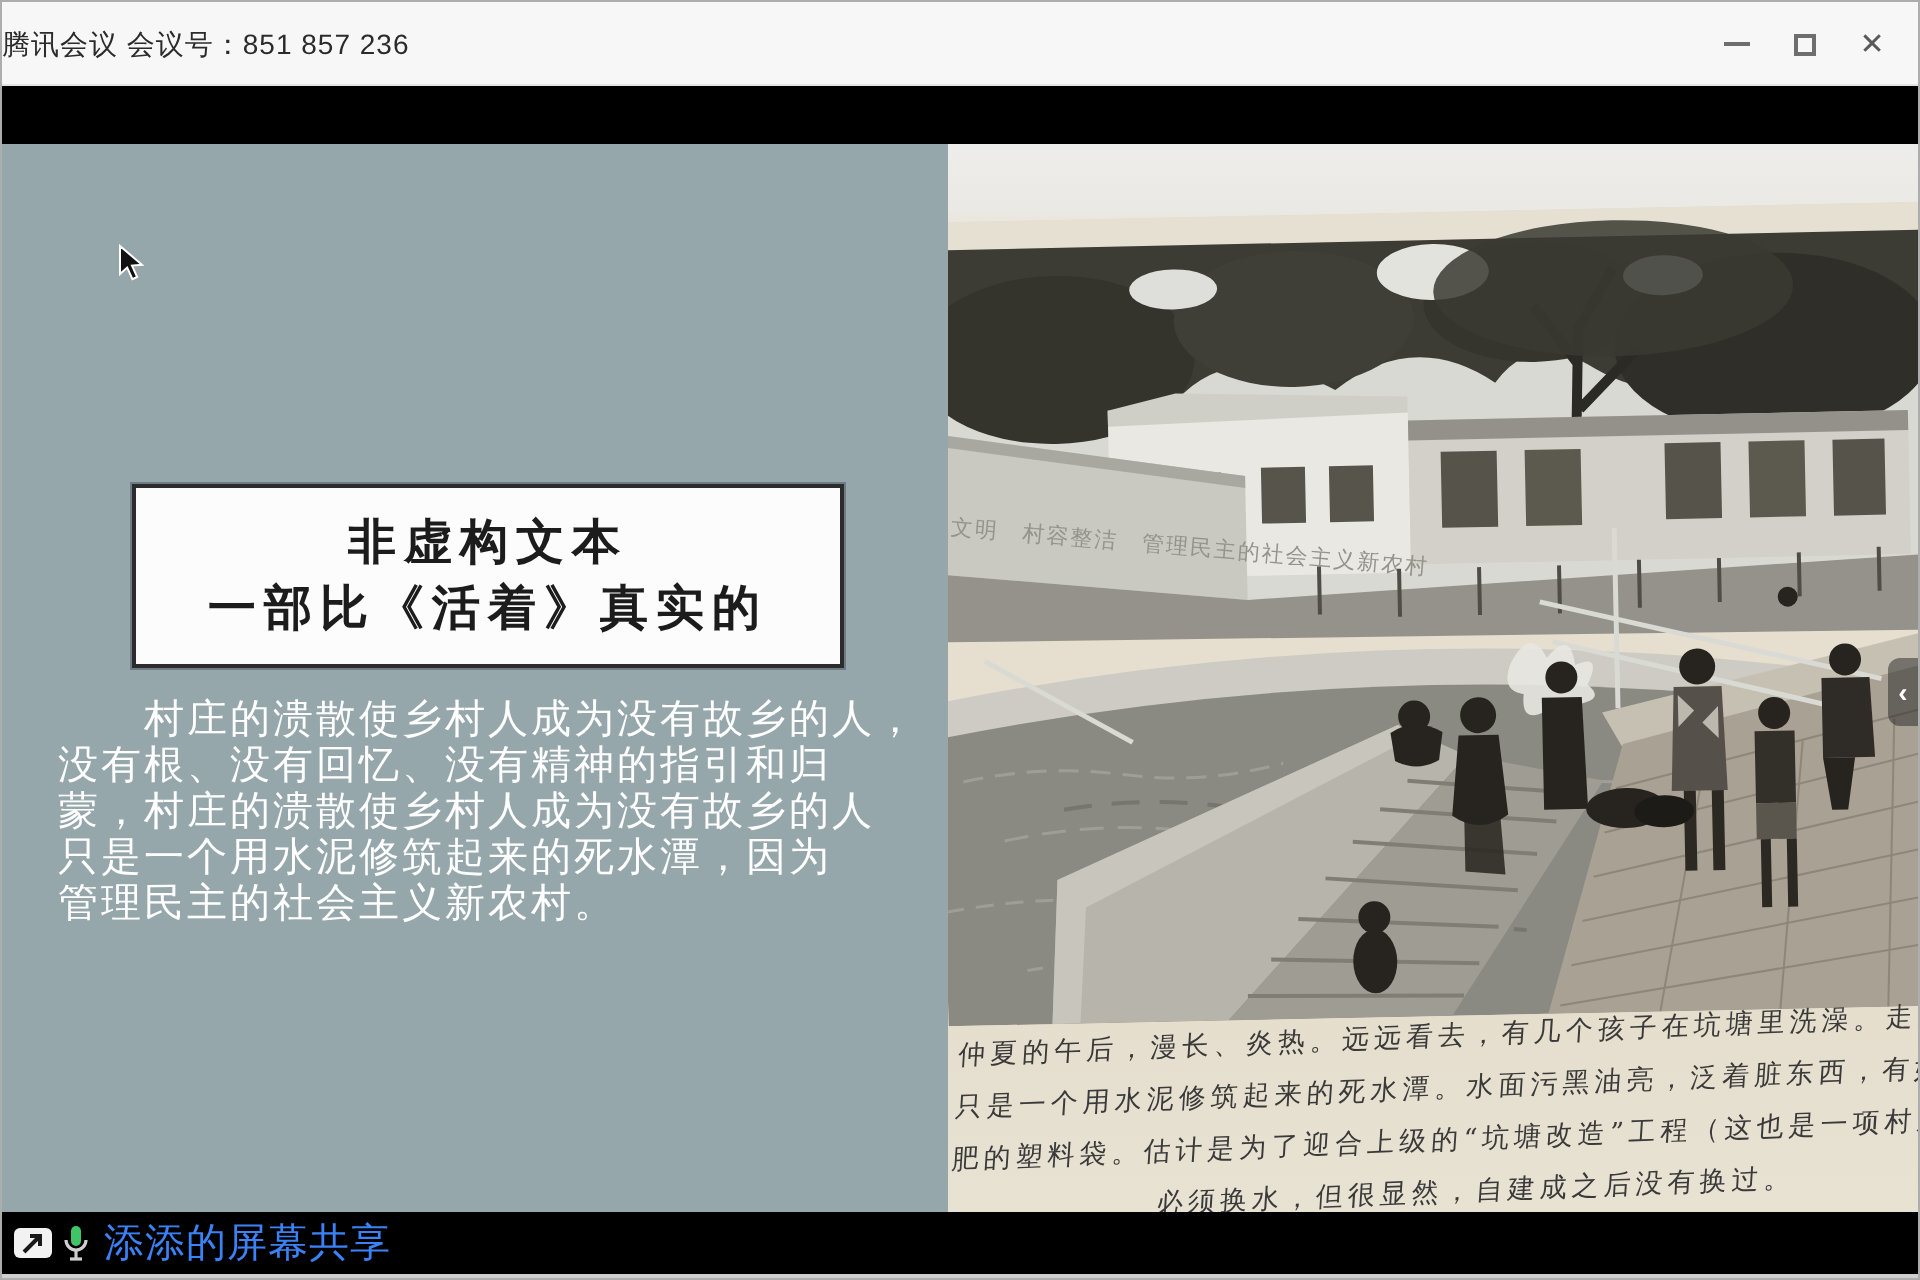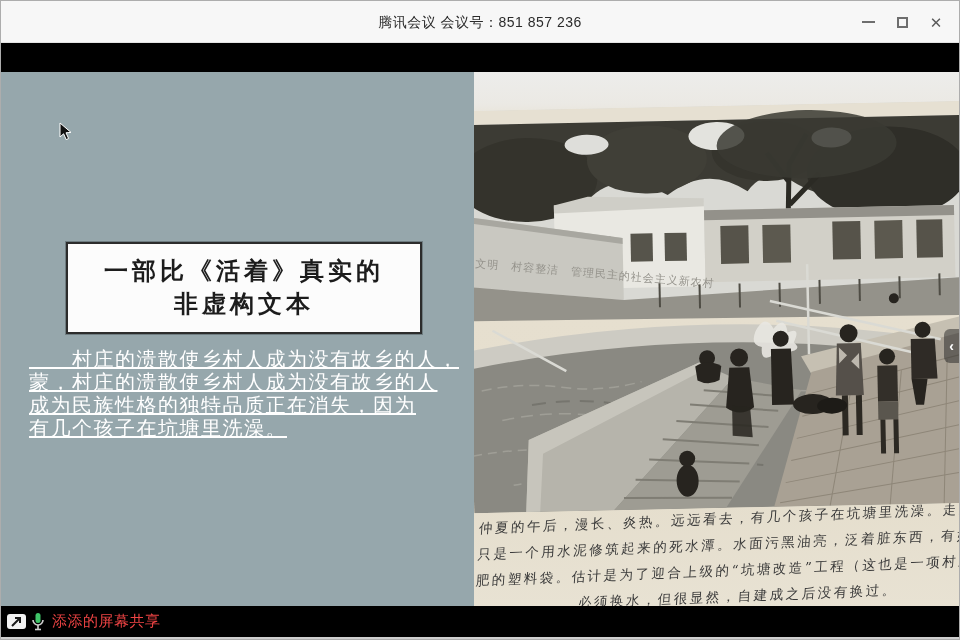--- a/index.html
+++ b/index.html
@@ -1,60 +1,60 @@
 <!DOCTYPE html>
 <html><head>
 <meta charset="utf-8">
 <style>
   html,body{margin:0;padding:0;background:#222;font-family:"Liberation Sans","DejaVu Sans",sans-serif;}
   .window{position:relative;width:960px;height:640px;background:#000;border:1px solid #adadad;box-sizing:border-box;overflow:hidden;}
 
   
   .titlebar{position:absolute;left:0;top:0;width:100%;height:42px;background:#f7f7f7;border-bottom:1px solid #e3e3e3;box-sizing:border-box;}
-  .titlebar-text{position:absolute;left:0;right:0;top:0;height:42px;line-height:42px;text-align:center;font-size:14px;color:#2b2b2b;letter-spacing:.5px;}
+  .titlebar-text{position:absolute;left:0;right:0;top:0;height:42px;line-height:42px;text-align:left;font-size:14px;color:#2b2b2b;letter-spacing:.5px;}
   .win-controls{position:absolute;right:6px;top:0;height:42px;display:flex;align-items:center;}
   .win-btn{width:34px;height:30px;display:flex;align-items:center;justify-content:center;color:#5a5a5a;font-size:14px;cursor:default;}
   .min-glyph{display:block;width:13px;height:2px;background:#6e6e6e;}
   .max-glyph{display:block;width:11px;height:11px;border:2px solid #6e6e6e;box-sizing:border-box;}
   .close-glyph{font-size:15px;color:#5a5a5a;line-height:1;}
 
   
   .strip-top{position:absolute;left:0;top:42px;width:100%;height:29px;background:#000;}
 
   
   .content{position:absolute;left:0;top:71px;width:100%;height:536px;overflow:hidden;}
   .slide-left{position:absolute;left:0;top:0;width:473px;height:536px;background:#96a7ac;}
 
   .title-box{position:absolute;left:65px;top:170px;width:356px;height:92px;background:#fcfcfc;border:2px solid #2c2c2c;box-shadow:0 0 0 1px #6f7d81;box-sizing:border-box;text-align:center;}
   .title-box .t-line{font-family:"DejaVu Serif","Liberation Serif",serif;font-weight:600;color:#1c1c1c;font-size:24px;line-height:33px;letter-spacing:4px;}
   .title-box .t-line:first-child{margin-top:10px;}
 
   .body-text{position:absolute;left:28px;top:276px;width:434px;}
-  .body-text .p-line{font-family:"DejaVu Serif","Liberation Serif",serif;color:#ffffff;font-size:20px;line-height:23px;letter-spacing:1.5px;white-space:nowrap;text-decoration:underline;}
+  .body-text .p-line{font-family:"DejaVu Serif","Liberation Serif",serif;color:#ffffff;font-size:20px;line-height:23px;letter-spacing:1.5px;white-space:nowrap;}
 
   
   .book-page{position:absolute;left:473px;top:0;width:487px;height:536px;overflow:hidden;
     background:linear-gradient(180deg,#ededeb 0%,#ebe9e4 6%,#e7e0d1 10%,#e5decd 80%,#e8e2d3 100%);}
   .photo-figure{position:absolute;left:-4px;top:34px;width:496px;height:402px;transform:rotate(-1.2deg);overflow:hidden;}
   .caption-block{position:absolute;left:6px;top:443px;width:620px;transform:rotate(-2.3deg) skewX(-6deg);transform-origin:0 0;}
   .cap-line{font-family:"DejaVu Serif","Liberation Serif",serif;font-size:13.5px;color:#3a3a3a;line-height:26px;white-space:nowrap;letter-spacing:2.5px;}
   .cap-line.indent{margin-left:104px;}
 
   
   .panel-toggle{position:absolute;right:0;top:257px;width:15px;height:34px;background:rgba(35,35,35,.5);border-radius:6px 0 0 6px;display:flex;align-items:center;justify-content:center;color:#fff;font-size:14px;font-weight:bold;cursor:pointer;}
 
   
   .cursor{position:absolute;left:58px;top:50px;width:13px;height:19px;}
 
   
   .share-bar{position:absolute;left:0;bottom:0;width:100%;height:33px;background:#000;display:flex;align-items:center;padding-left:6px;box-sizing:border-box;border-bottom:2px solid #cfcfcf;}
   .share-icon{width:19px;height:15px;background:#f2f2f2;border-radius:3px;display:flex;align-items:center;justify-content:center;margin-right:5px;}
   .share-icon svg{display:block;}
   .mic-icon{width:14px;height:19px;margin-right:7px;display:flex;align-items:center;justify-content:center;}
-  .share-label{color:#ef4444;font-size:15px;letter-spacing:.5px;}
+  .share-label{color:#3b82f6;font-size:20px;letter-spacing:.5px;}
 </style>
 </head>
 <body>
 
 <div class="window">
 
   <div class="titlebar">
     <div class="titlebar-text">腾讯会议 会议号：851 857 236</div>
     <div class="win-controls">
       <div class="win-btn">
@@ -68,28 +68,29 @@
         </div>
     </div>
   </div>
 
   <div class="strip-top"></div>
 
   <div class="content">
 
     <div class="slide-left">
       <div class="title-box">
+        <div class="t-line">非虚构文本</div>
         <div class="t-line">一部比《活着》真实的</div>
-        <div class="t-line">非虚构文本</div>
       </div>
       <div class="body-text">
         <div class="p-line">　　村庄的溃散使乡村人成为没有故乡的人，</div>
+        <div class="p-line">没有根、没有回忆、没有精神的指引和归</div>
         <div class="p-line">蒙，村庄的溃散使乡村人成为没有故乡的人</div>
-        <div class="p-line">成为民族性格的独特品质正在消失，因为</div>
-        <div class="p-line">有几个孩子在坑塘里洗澡。</div>
+        <div class="p-line">只是一个用水泥修筑起来的死水潭，因为</div>
+        <div class="p-line">管理民主的社会主义新农村。</div>
       </div>
 
       <svg class="cursor" viewBox="0 0 13 19">
         <path d="M1,1 L1,15 L4.6,11.8 L7.2,17.6 L9.6,16.5 L7,10.8 L12,10.4 Z" fill="#111" stroke="#fff" stroke-width="1"></path>
       </svg>
     </div>
 
     <div class="book-page">
 
       <div class="photo-figure">

